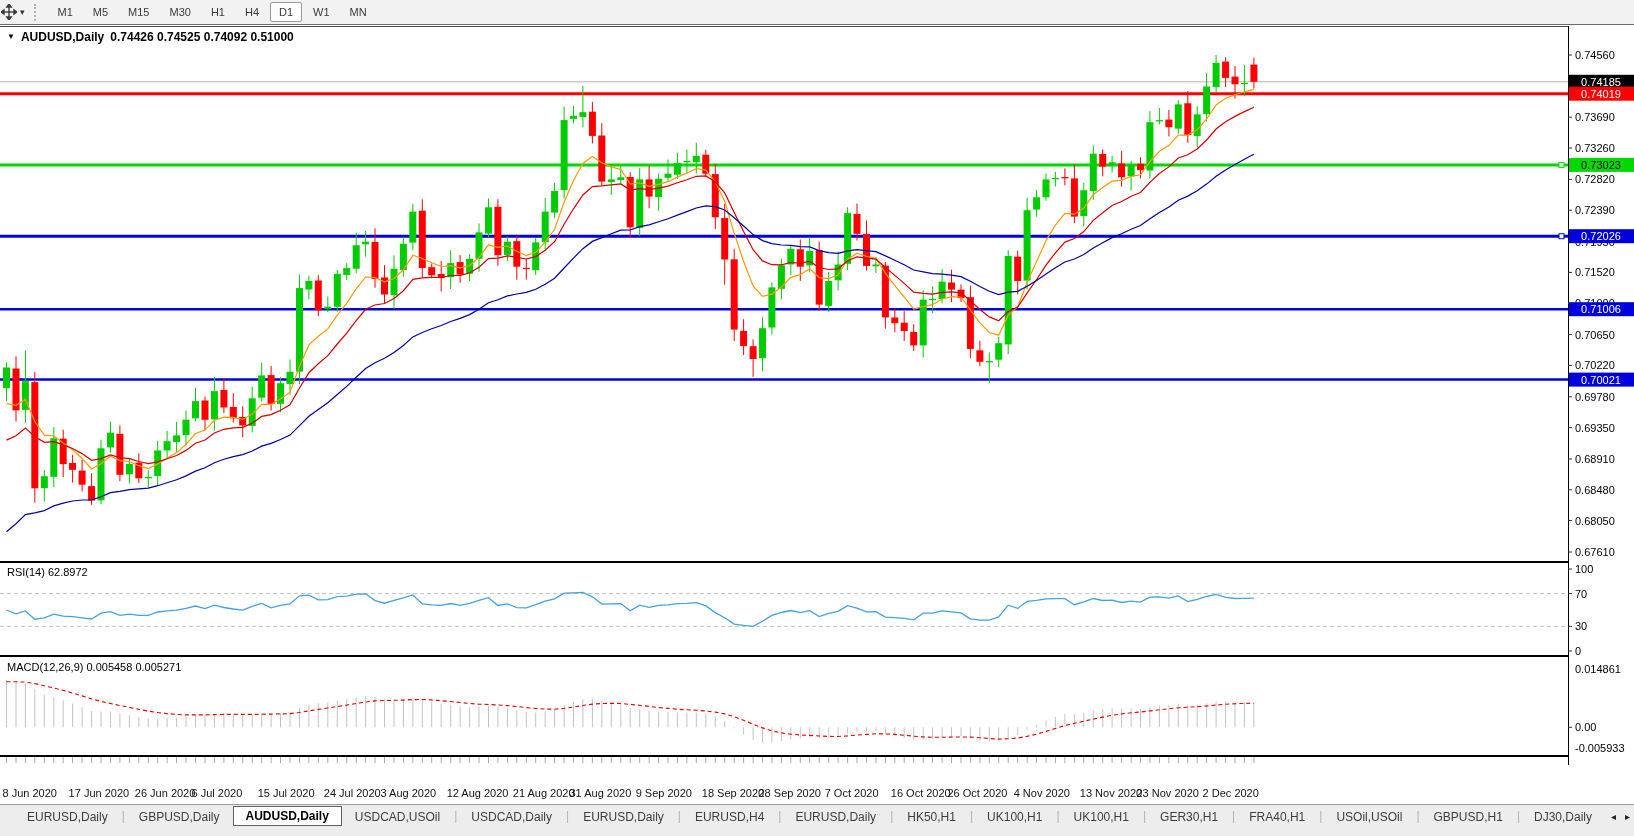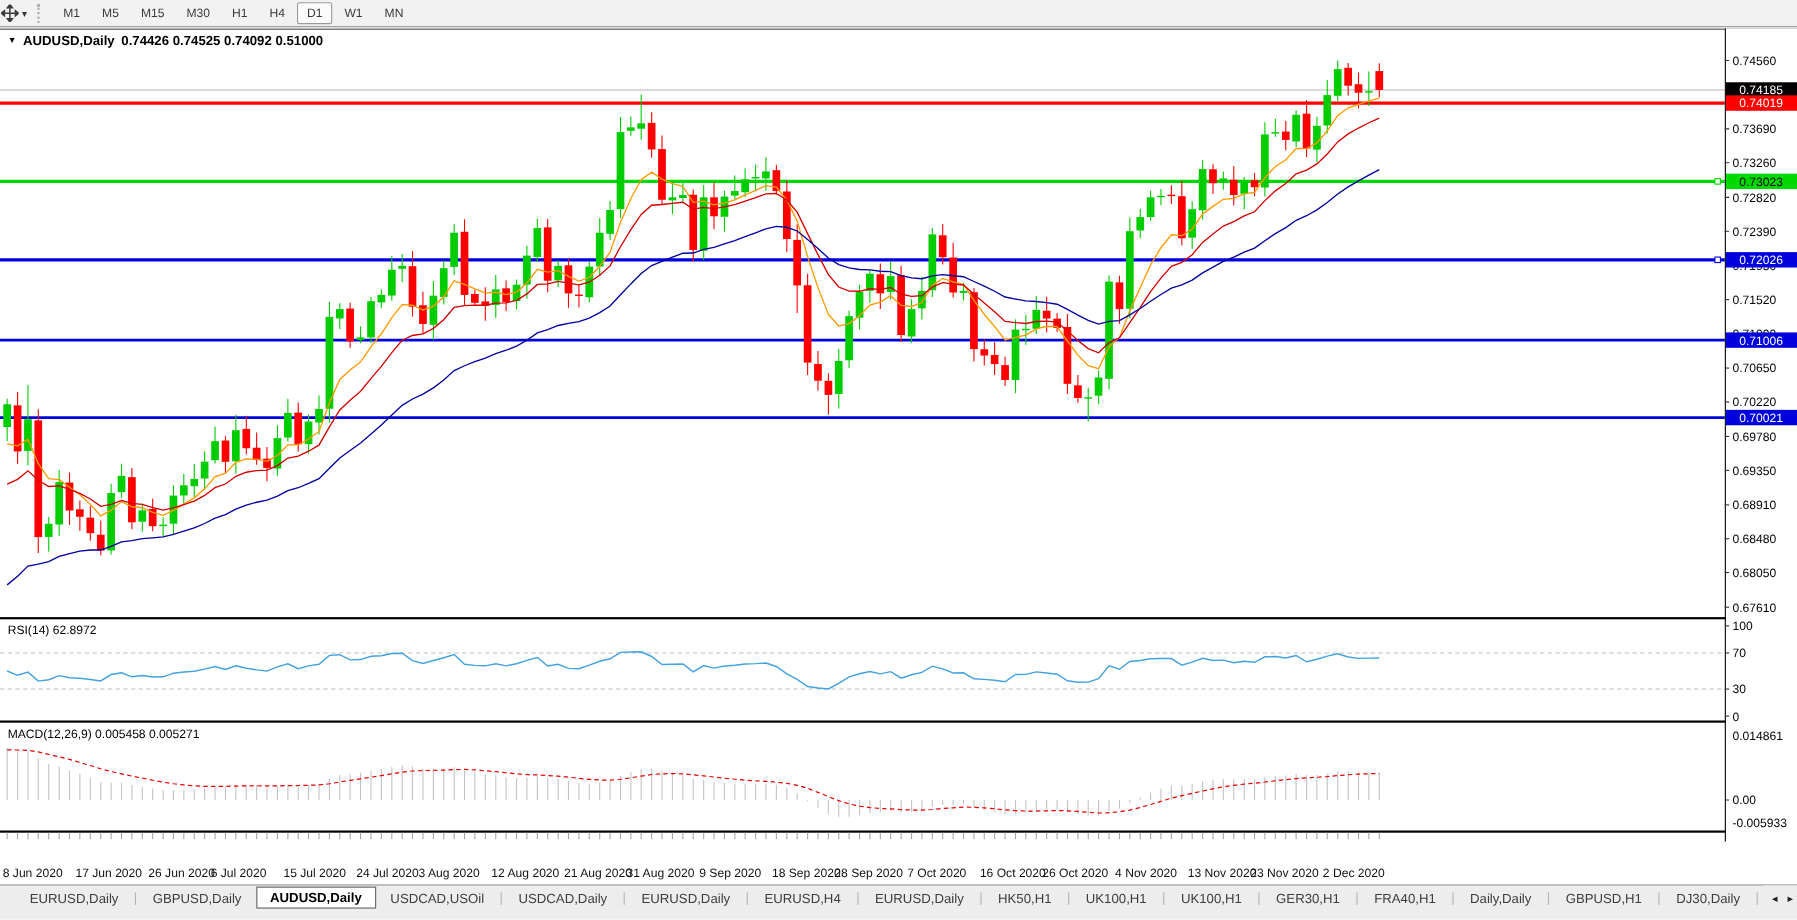--- a/index.html
+++ b/index.html
@@ -745,21 +745,21 @@
     <span class="tab">HK50,H1</span>
     <span class="tab-sep">|</span>
     <span class="tab">UK100,H1</span>
     <span class="tab-sep">|</span>
     <span class="tab">UK100,H1</span>
     <span class="tab-sep">|</span>
     <span class="tab">GER30,H1</span>
     <span class="tab-sep">|</span>
     <span class="tab">FRA40,H1</span>
     <span class="tab-sep">|</span>
-    <span class="tab">Daily,Daily</span>
+    <span class="tab">USOil,USOil</span>
     <span class="tab-sep">|</span>
     <span class="tab">GBPUSD,H1</span>
     <span class="tab-sep">|</span>
     <span class="tab">DJ30,Daily</span>
     <span class="tab-sep">|</span>
     <span class="tab">CHINA300,H1</span>
   </div>
 <div class="tab-scroll">
   <span>◂</span>
   <span>▸</span>

